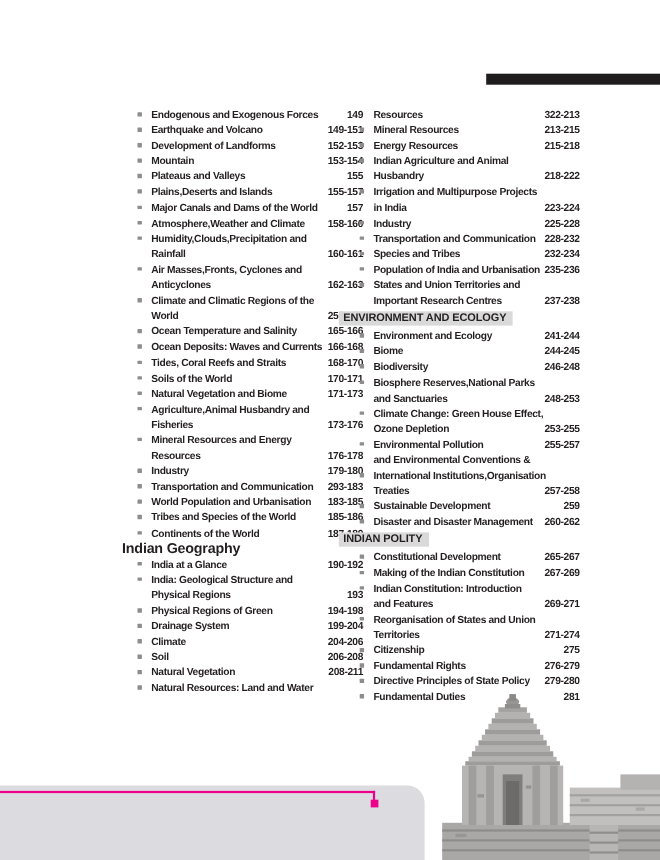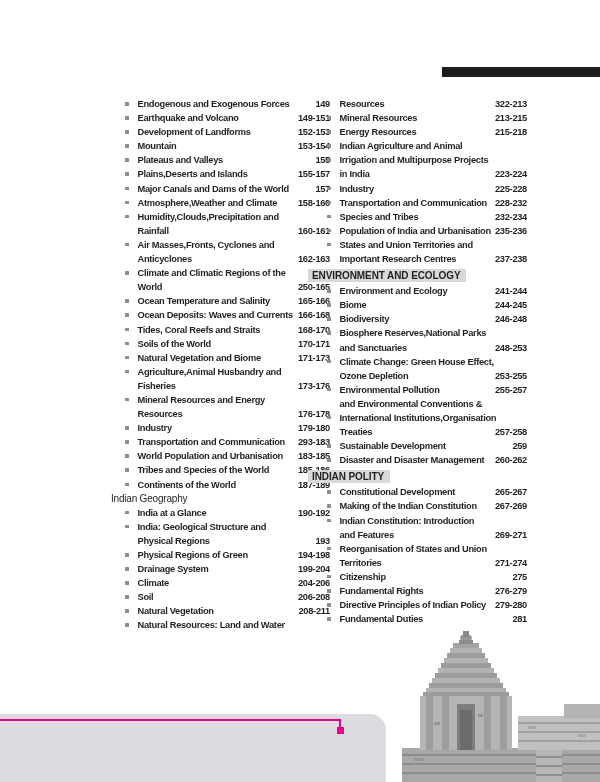--- a/index.html
+++ b/index.html
@@ -24,21 +24,21 @@
   .bullet{
     flex:none;width:3.5px;height:3.5px;margin-top:5px;border-radius:0.5px;
     background:var(--bullet,#8e8c8c);
   }
   .col-left .bullet{margin-left:15px;}
   .col-right .bullet{margin-left:19px;}
   .bullet.hidden{visibility:hidden;}
   .txt{margin-left:9px;white-space:nowrap;}
   .pages{margin-left:auto;padding-left:4px;white-space:nowrap;}
   .header-plain{
-    height:14.1px;line-height:14.1px;font-size:10px;font-weight:400;
+    height:14.1px;line-height:14.1px;font-size:13px;font-weight:700;
     letter-spacing:-0.2px;margin-left:1px;
   }
   .header-bar{
     display:inline-block;margin:3px 0 2px 0;padding:0 6px 0 4px;
     height:13px;line-height:13px;font-size:10px;font-weight:700;
     letter-spacing:-0.1px;background:var(--header-bg,#d9d9d9);
   }
   .footer-panel{
     position:absolute;left:0;top:714px;width:386px;height:68px;
     background:var(--panel-gray,#dcdbdf);
@@ -261,20 +261,24 @@
       <span class="pages">213-215</span>
     </div><div class="row">
       <span class="bullet"></span>
       <span class="txt">Energy Resources</span>
       <span class="pages">215-218</span>
     </div><div class="row">
       <span class="bullet"></span>
       <span class="txt">Indian Agriculture and Animal</span>
       <span class="pages"></span>
     </div><div class="row">
+      <span class="bullet hidden"></span>
+      <span class="txt">Husbandry</span>
+      <span class="pages">218-222</span>
+    </div><div class="row">
       <span class="bullet"></span>
       <span class="txt">Irrigation and Multipurpose Projects</span>
       <span class="pages"></span>
     </div><div class="row">
       <span class="bullet hidden"></span>
       <span class="txt">in India</span>
       <span class="pages">223-224</span>
     </div><div class="row">
       <span class="bullet"></span>
       <span class="txt">Industry</span>
@@ -378,21 +382,21 @@
     </div><div class="row">
       <span class="bullet"></span>
       <span class="txt">Citizenship</span>
       <span class="pages">275</span>
     </div><div class="row">
       <span class="bullet"></span>
       <span class="txt">Fundamental Rights</span>
       <span class="pages">276-279</span>
     </div><div class="row">
       <span class="bullet"></span>
-      <span class="txt">Directive Principles of Indian Policy</span>
+      <span class="txt">Directive Principles of State Policy</span>
       <span class="pages">279-280</span>
     </div><div class="row">
       <span class="bullet"></span>
       <span class="txt">Fundamental Duties</span>
       <span class="pages">281</span>
     </div></div>
 
 <div class="footer-panel"></div>
 <div class="accent-line-h"></div>
 <div class="accent-line-v"></div>

